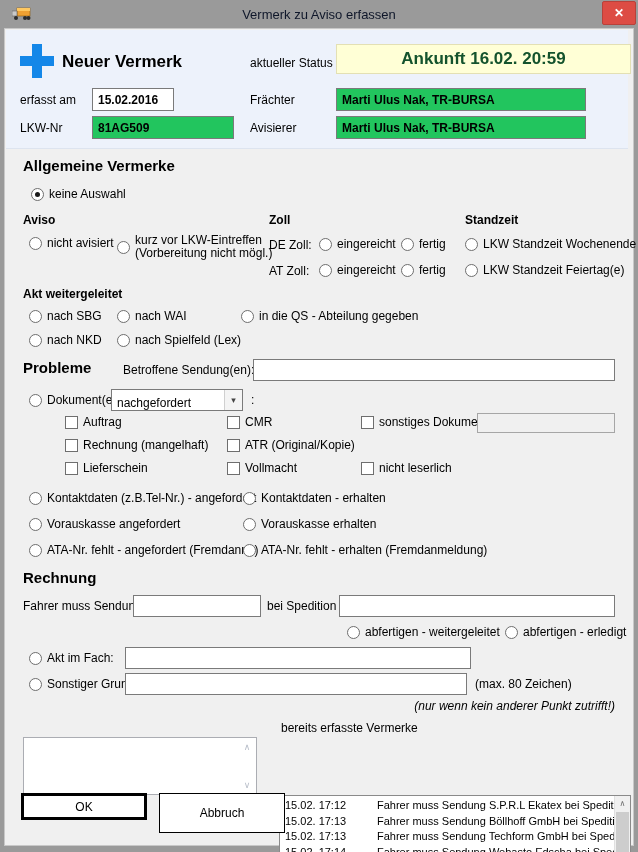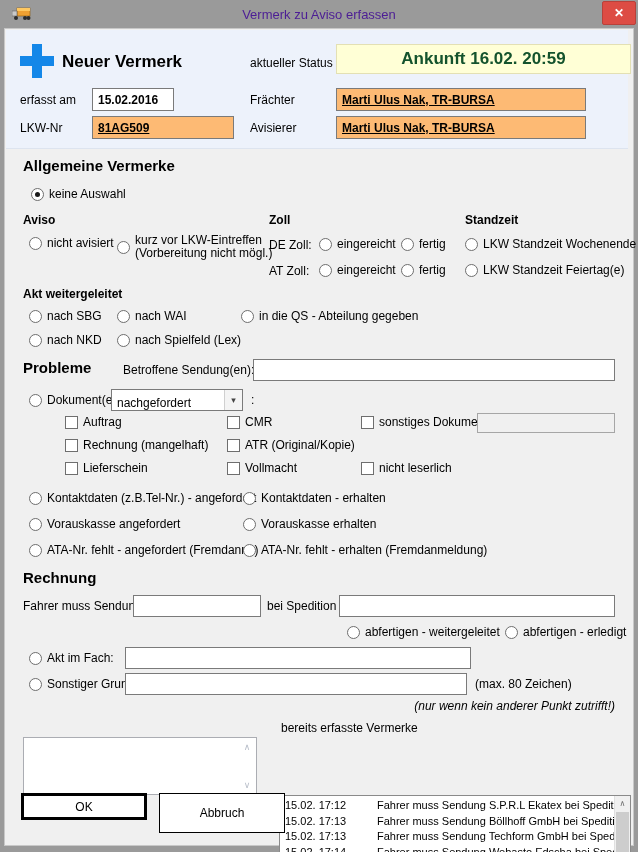--- a/index.html
+++ b/index.html
@@ -4,21 +4,21 @@
 <style>
   html,body{margin:0;padding:0;background:#d4d0c8;}
   *{font-family:"Liberation Sans", sans-serif;}
   .window{
     position:relative;width:638px;height:852px;box-sizing:border-box;
     background:#9a9a9a;padding:0 4px 6px;margin:0;
   }
   .titlebar{position:relative;height:28px;display:flex;align-items:center;}
   .titlebar-title{
     position:absolute;left:0;right:0;text-align:center;
-    font-size:13px;color:#4c1d95;
+    font-size:13px;color:#0f172a;
   }
   .truck-icon{margin-left:8px;z-index:2;display:block;}
   .close-btn{
     position:absolute;right:-2px;top:1px;width:32px;height:22px;
     background:#dd4c44;color:#fff;font-size:12px;font-weight:bold;
     display:flex;align-items:center;justify-content:center;
     border:1px solid #b8413a;border-radius:2px;cursor:default;z-index:3;
   }
   .content{
     position:relative;width:630px;height:818px;background:#f0f0f0;
@@ -38,21 +38,21 @@
     border-radius:50%;background:#1a1a1a;
   }
   .cb{
     width:13px;height:13px;border:1px solid #6e6e6e;background:#fff;
     box-sizing:border-box;flex:none;
   }
   .field{
     background:#fff;border:1px solid #7a7a7a;box-sizing:border-box;
     font-size:12px;display:flex;align-items:center;padding:0 5px;
   }
-  .field.yellow{background:#fdba74;text-decoration:underline;}
+  .field.yellow{background:#22c55e;}
   .field.bold{font-weight:bold;}
   .field.disabled{background:#f0f0f0;border-color:#a6a6a6;}
   .header-panel{
     left:1px;top:1px;width:622px;height:118px;background:#edf2fb;
     border-bottom:1px solid #dde4ef;
   }
   .status-box{
     left:330px;top:14px;width:295px;height:30px;background:#ffffd6;
     border:1px solid #e3e0b4;display:flex;align-items:center;justify-content:center;
     font-size:17px;font-weight:bold;color:#14532d;box-sizing:border-box;

